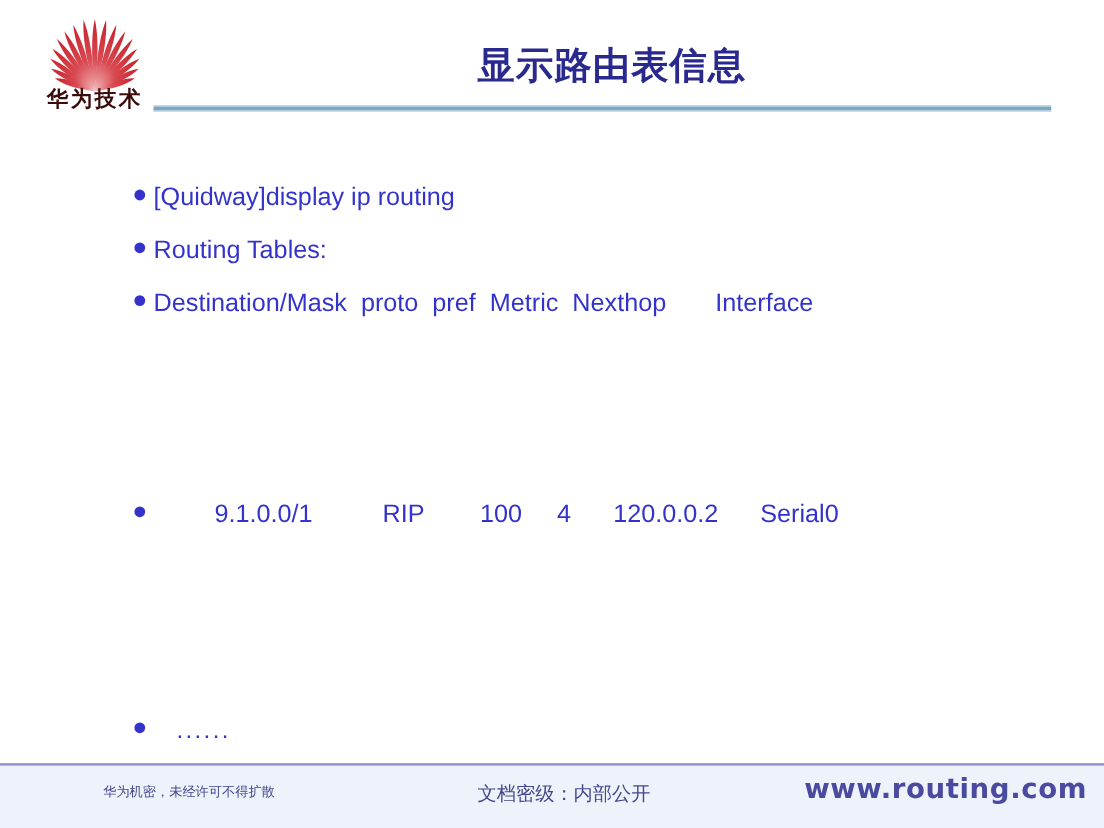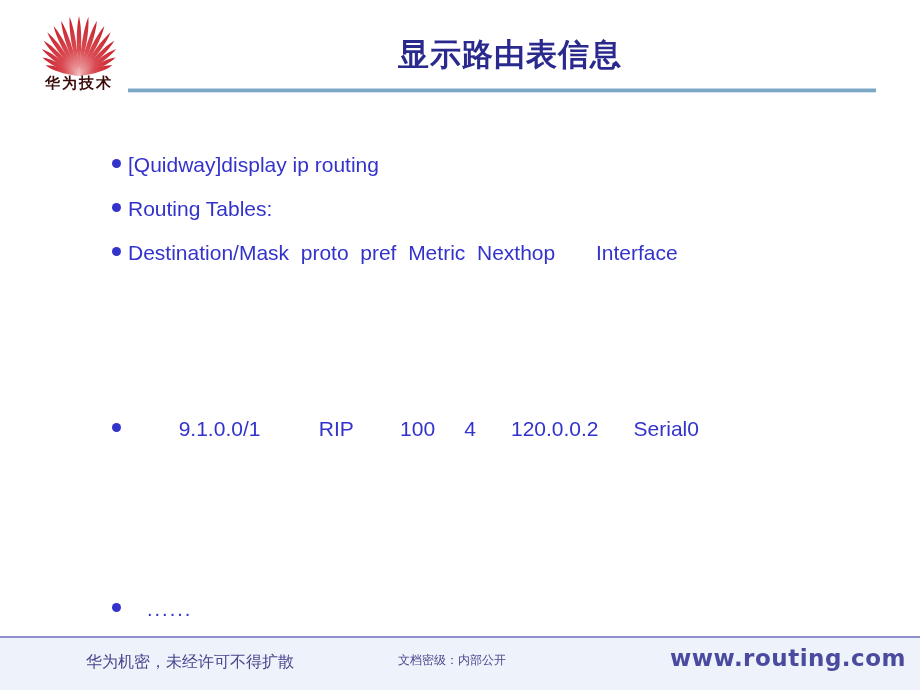--- a/index.html
+++ b/index.html
@@ -43,21 +43,21 @@
     width: 100px;
     height: 62px;
   }
   .logo-wordmark {
     position: absolute;
     left: 0;
     top: 60px;
     width: 112px;
     text-align: center;
     font-family: "DejaVu Sans", "Liberation Sans", sans-serif;
-    font-size: 15px;
+    font-size: 18px;
     font-weight: bold;
     color: #3b0b0b;
     letter-spacing: 2px;
     line-height: 18px;
     white-space: nowrap;
   }
 
   .title {
     position: absolute;
     left: 150px;
@@ -154,30 +154,30 @@
     top: 2px;
     width: 920px;
     height: 52px;
     background: #eef2fb;
   }
   .footer-confidential {
     position: absolute;
     left: 86px;
     top: 16px;
     font-family: "DejaVu Sans", "Liberation Sans", sans-serif;
-    font-size: 16px;
+    font-size: 11px;
     color: #46468c;
     white-space: nowrap;
   }
   .footer-classification {
     position: absolute;
     left: 398px;
     top: 16px;
     font-family: "DejaVu Sans", "Liberation Sans", sans-serif;
-    font-size: 12px;
+    font-size: 16px;
     color: #46468c;
     white-space: nowrap;
   }
   .footer-url {
     position: absolute;
     right: 14px;
     top: 9px;
     font-family: "DejaVu Sans", "Liberation Sans", sans-serif;
     font-size: 23px;
     font-weight: bold;

